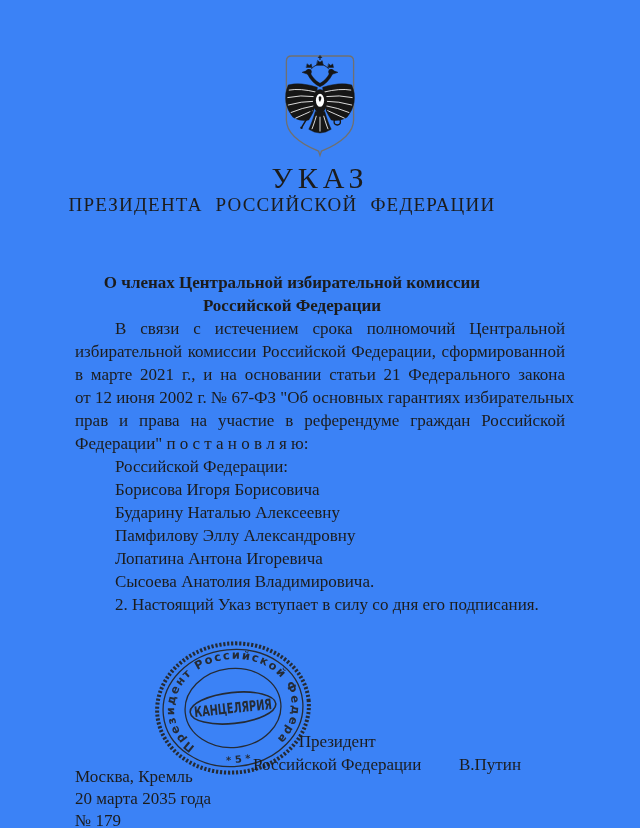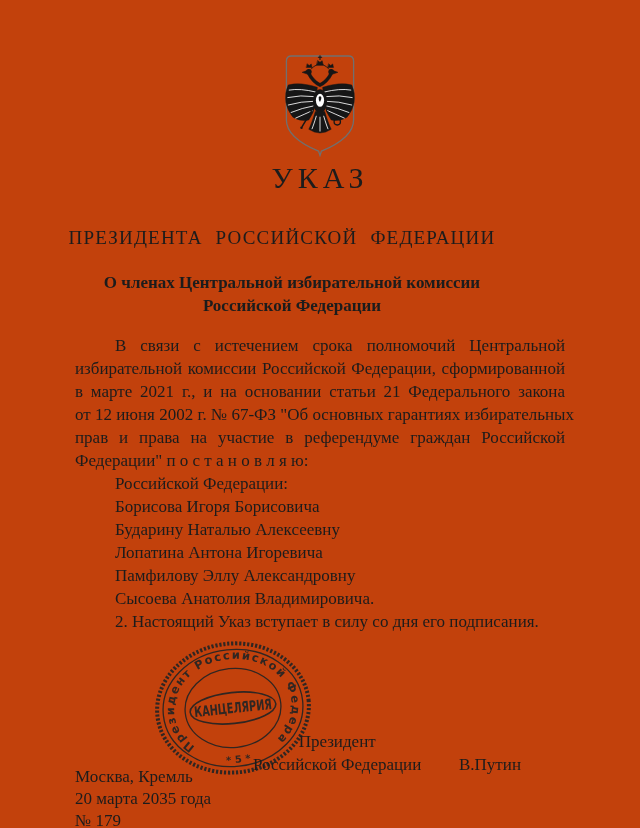--- a/index.html
+++ b/index.html
@@ -1,38 +1,38 @@
 <!DOCTYPE html>
 <html><head>
 <meta charset="utf-8">
 <style>
   html,body{margin:0;padding:0;background:#ffffff;}
   .page{
-    position:relative;width:640px;height:828px;background:#c2410c;
+    position:relative;width:640px;height:828px;background:#3b82f6;
     font-family:"Liberation Serif","DejaVu Serif",serif;color:#1c1c1c;
     overflow:hidden;
   }
   
   .crest{position:absolute;top:52px;left:50%;transform:translateX(-50%);width:84px;height:106px;}
   
   .doc-type{
     position:absolute;top:162px;left:0;width:640px;text-align:center;
     font-size:30px;line-height:32px;letter-spacing:5px;font-weight:normal;
   }
   .issuer{
-    position:absolute;top:227px;left:0;width:564px;text-align:center;
+    position:absolute;top:194px;left:0;width:564px;text-align:center;
     font-size:19px;line-height:22px;letter-spacing:1.2px;word-spacing:7px;
   }
   .title{
     position:absolute;top:271px;left:0;width:584px;text-align:center;
     font-size:17px;line-height:23px;font-weight:bold;
   }
   
   .body{
-    position:absolute;top:334px;left:75px;width:490px;
+    position:absolute;top:317px;left:75px;width:490px;
     font-size:17px;line-height:23px;
   }
   .jlines div{
     text-align:justify;text-align-last:justify;white-space:nowrap;overflow:visible;
   }
   .jlines div:last-child{text-align-last:auto;}
   .jlines div:first-child{padding-left:40px;}
   .names div{padding-left:40px;}
   .clause-final{text-indent:40px;margin:0;}
   
@@ -129,22 +129,22 @@
         <div>от 12 июня 2002 г. № 67-ФЗ "Об основных гарантиях избирательных</div>
         <div>прав и права на участие в референдуме граждан Российской</div>
         <div>Федерации" п о с т а н о в л я ю:</div>
       </div>
     <div class="jlines">
         <div>Российской Федерации:</div>
       </div>
     <div class="names">
         <div>Борисова Игоря Борисовича</div>
         <div>Бударину Наталью Алексеевну</div>
+        <div>Памфилову Эллу Александровну</div>
         <div>Лопатина Антона Игоревича</div>
-        <div>Памфилову Эллу Александровну</div>
         <div>Сысоева Анатолия Владимировича.</div>
       </div>
     <p class="clause-final">2. Настоящий Указ вступает в силу со дня его подписания.</p>
   </div>
 
   <div class="stamp">
     <svg viewBox="0 0 162 138" width="162" height="138">
       <g transform="rotate(-6 81 69)" opacity="0.92">
         <ellipse cx="81" cy="69" rx="76" ry="64.5" fill="none" stroke="#242424" stroke-width="4" stroke-dasharray="2.2,1.8"></ellipse>
         <ellipse cx="81" cy="69" rx="70" ry="58.5" fill="none" stroke="#242424" stroke-width="1.3"></ellipse>

